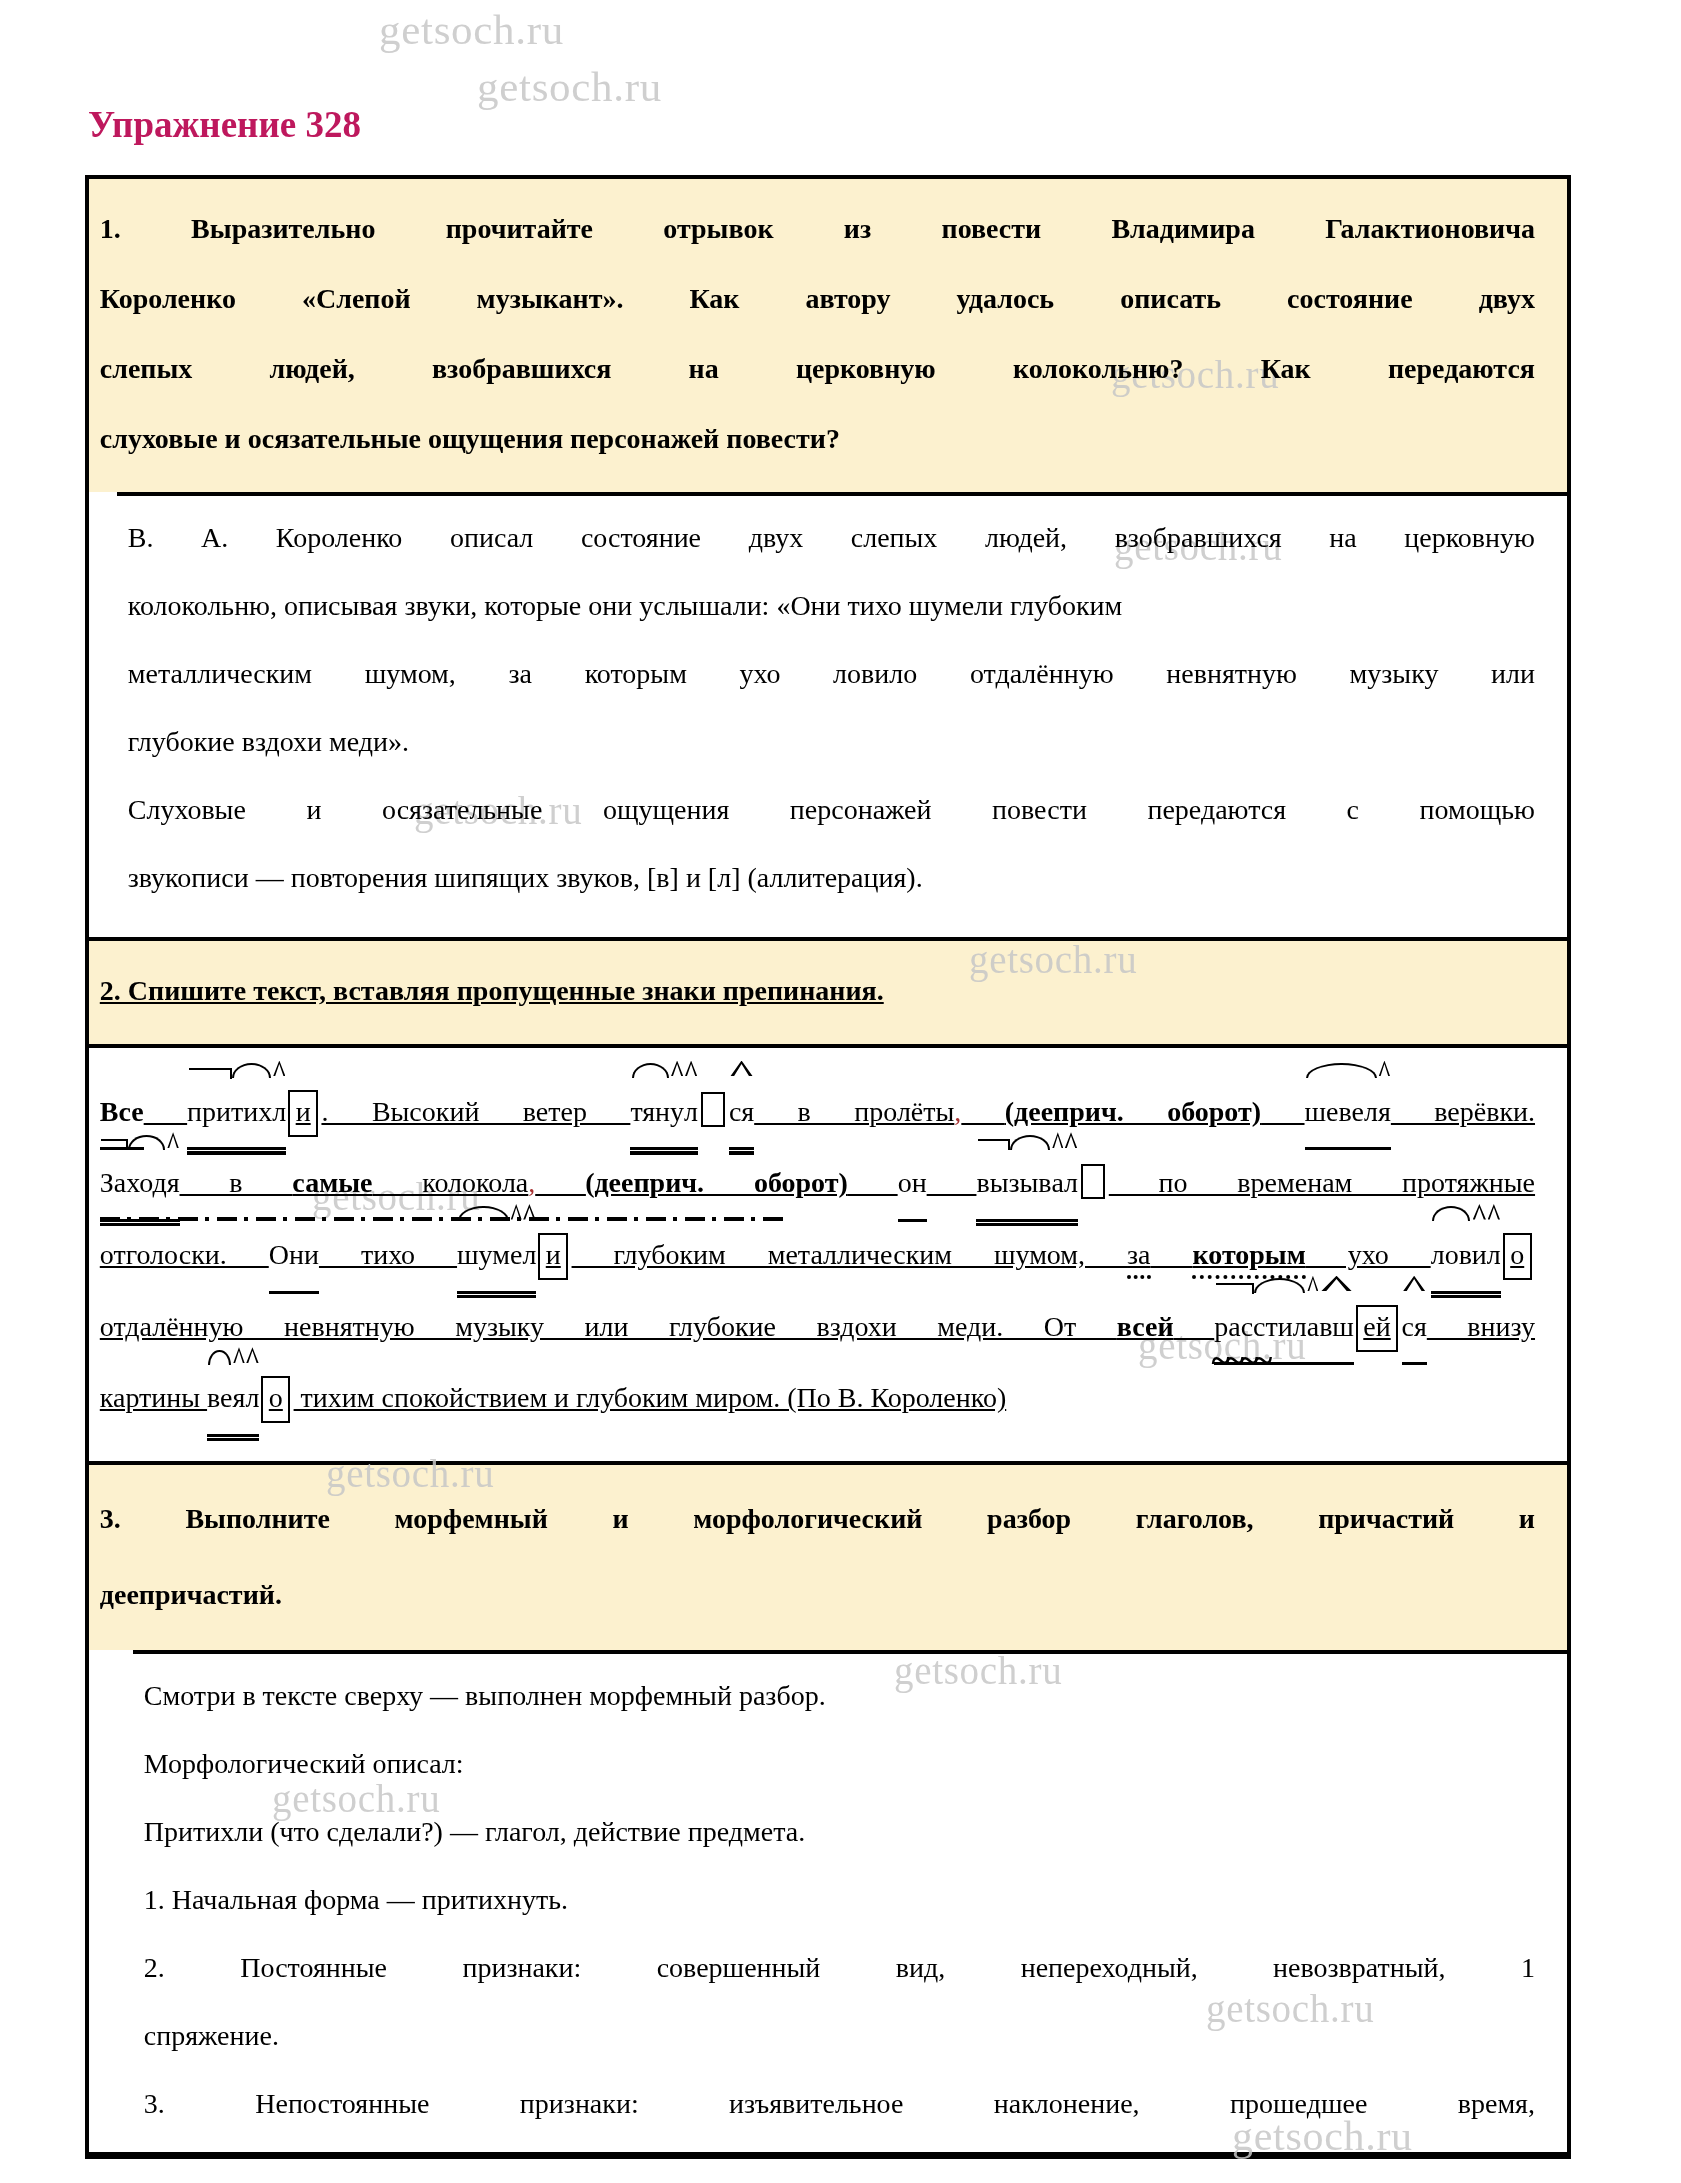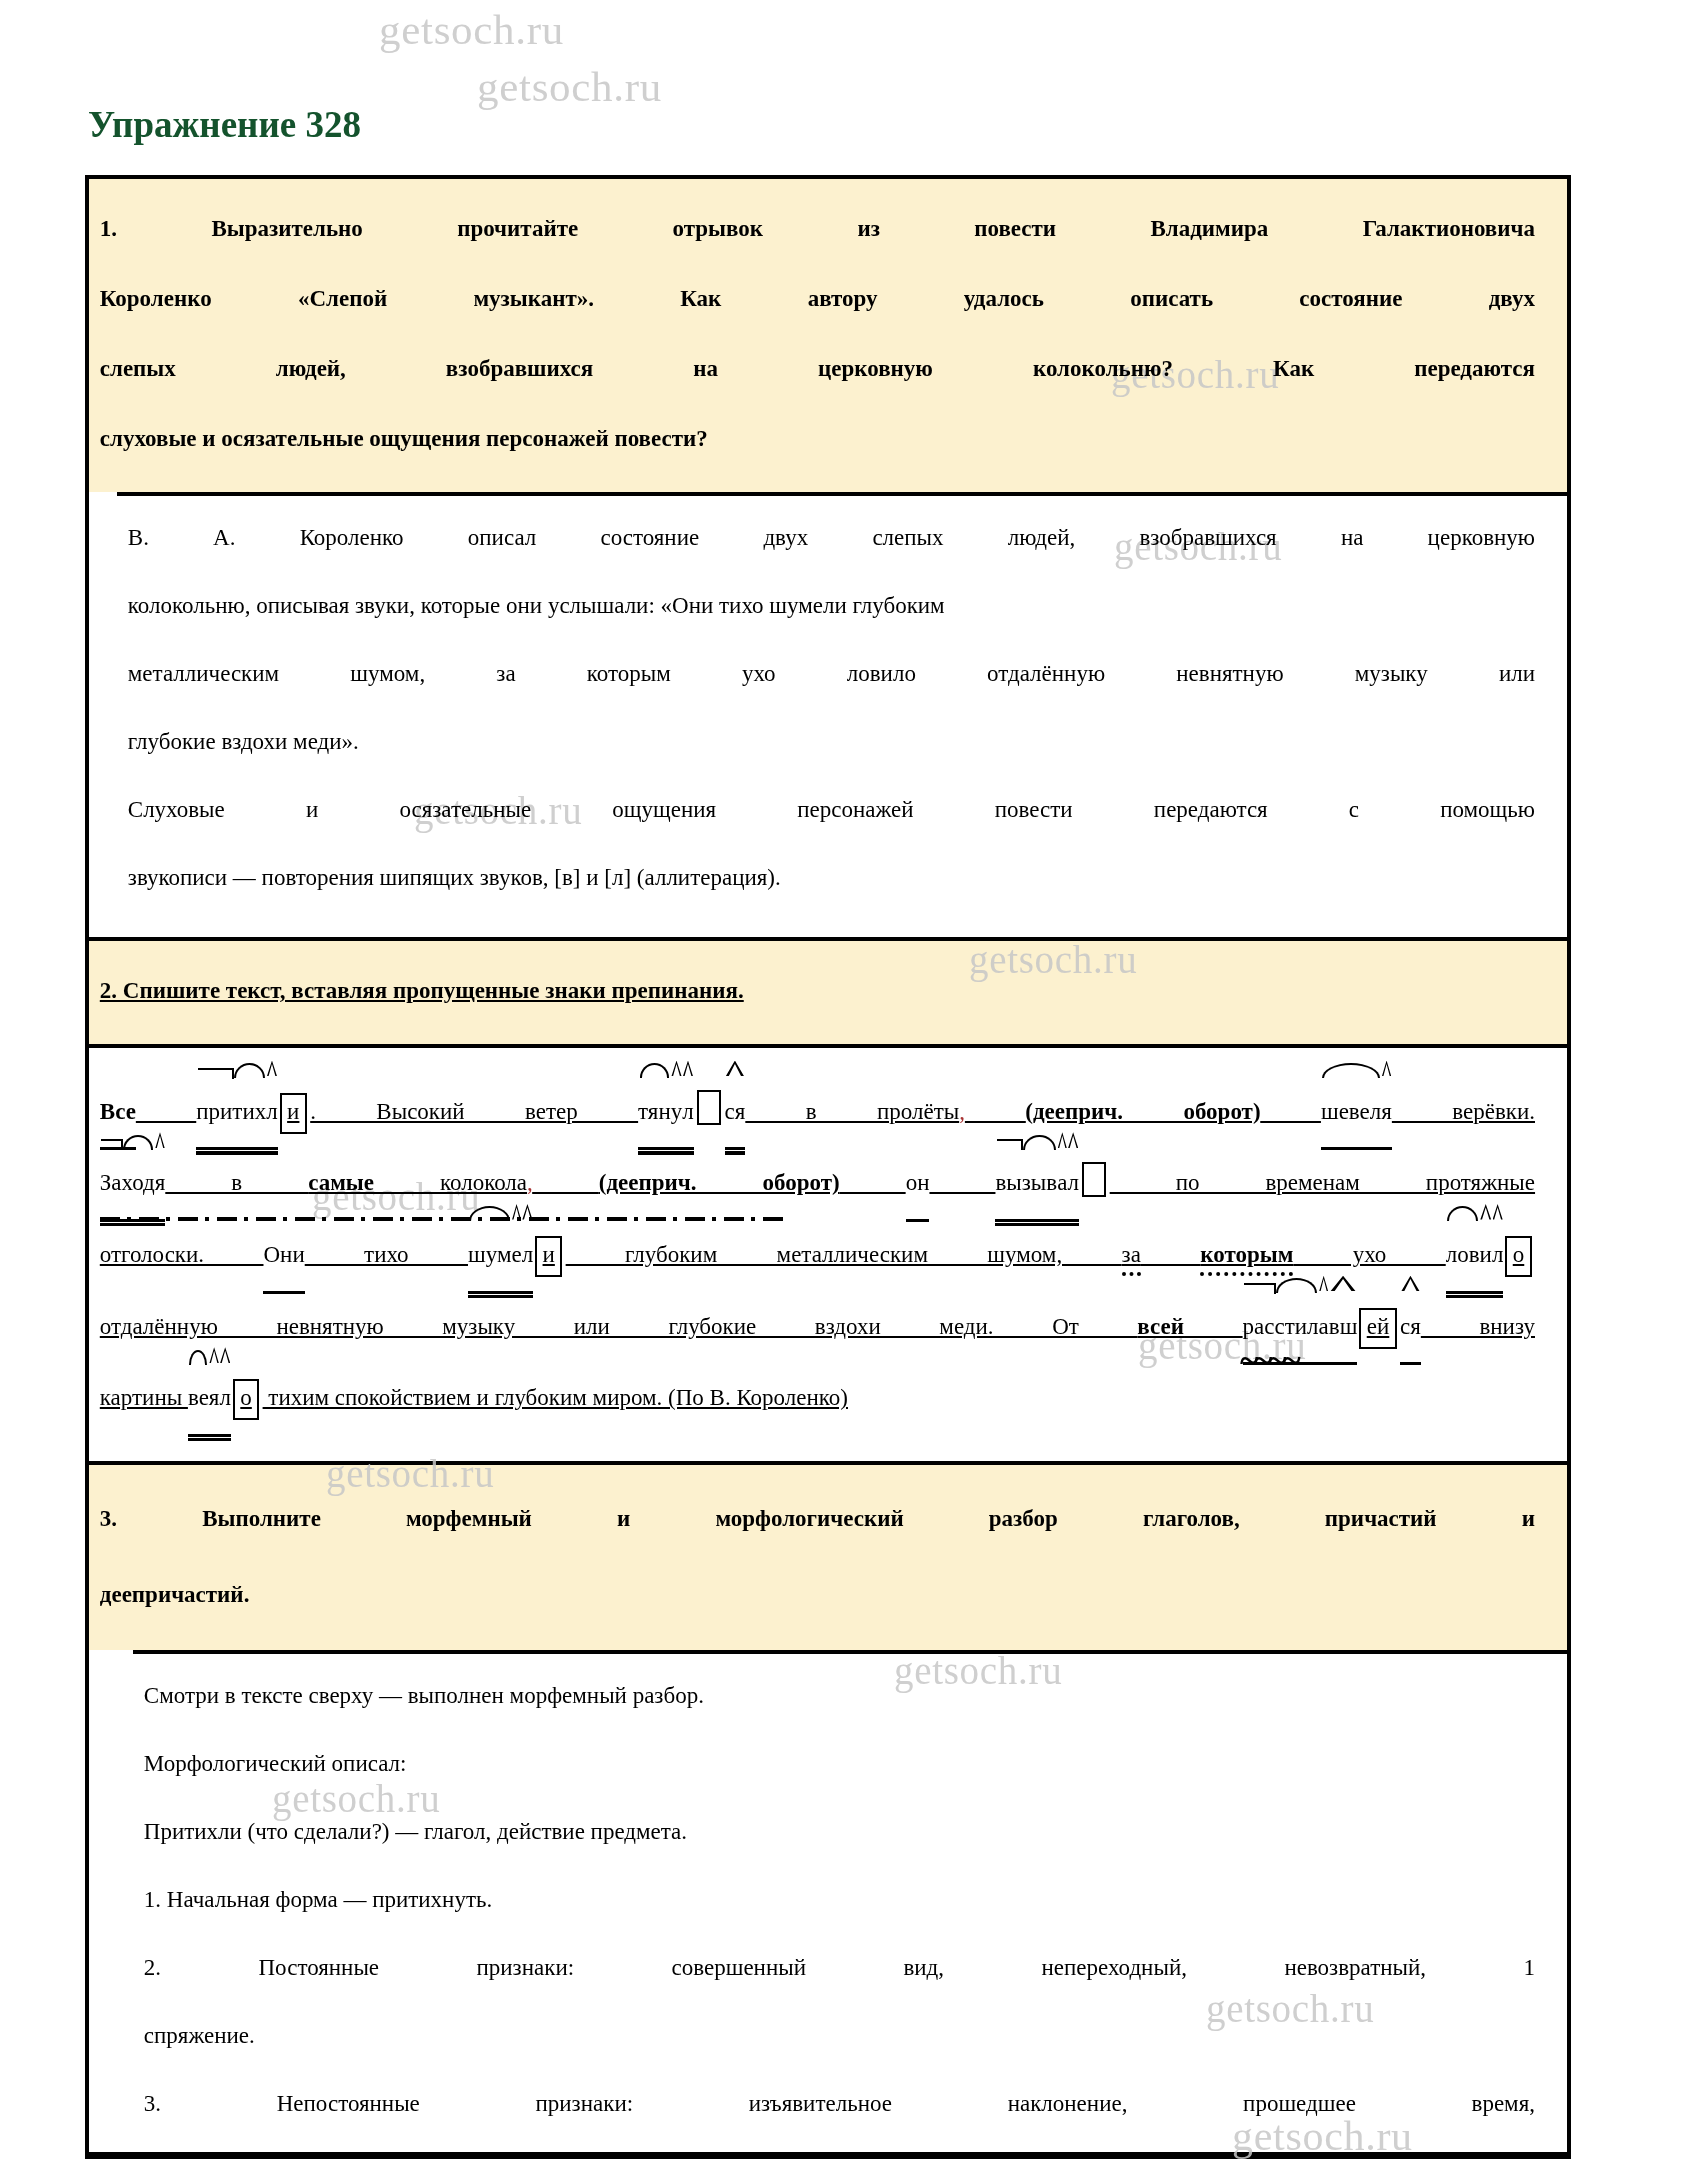--- a/index.html
+++ b/index.html
@@ -1,23 +1,23 @@
 <!DOCTYPE html>
 <html style="font-size:10.8px"><head>
 <meta charset="utf-8">
 <style>
   html,body{margin:0;padding:0;}
   body{width:1681px;height:2183px;position:relative;background:#ffffff;overflow:hidden;
        font-family:"Liberation Serif",serif;color:#000;}
-  .title{position:absolute;left:88px;top:103px;font-size:37px;font-weight:bold;color:#14532d;}
+  .title{position:absolute;left:88px;top:103px;font-size:37px;font-weight:bold;color:#be185d;}
   .wm{position:absolute;font-size:39px;color:#c7c7c7;opacity:.85;z-index:3;white-space:nowrap;
       letter-spacing:0.7px;}
   .box{position:absolute;left:85px;top:175px;width:1478px;border:4px solid #000;
        border-bottom-width:7.4px;background:#fff;}
-  .sec{padding:9.5px 32px 13.5px 10.8px;font-size:23px;}
+  .sec{padding:9.5px 32px 13.5px 10.8px;font-size:28px;}
   .sec + .sec{border-top:4px solid #000;}
   .cream{background:#fcf1cf;}
   .qtext{font-weight:bold;}
   .tline{line-height:70px;position:relative;z-index:4;}
   .jl{text-align:justify;text-align-last:justify;}
   .s-q1{padding-top:15px;padding-bottom:17.6px;}
   .s-a1{padding-top:8px;padding-bottom:25px;margin-left:28px;}
   .s-a1 .tline{line-height:68px;}
   .s-q2{padding-top:19px;padding-bottom:23px;text-decoration:underline;}
   .s-q2 .tline{line-height:61px;}

